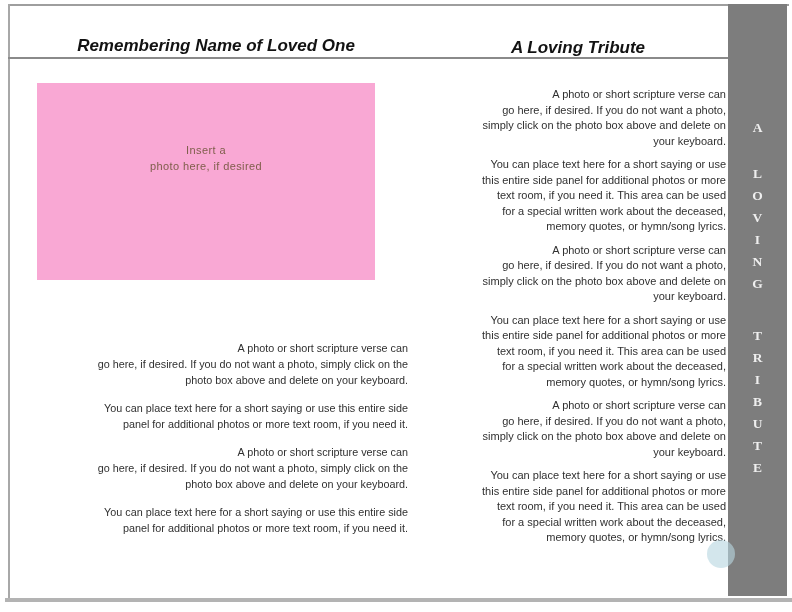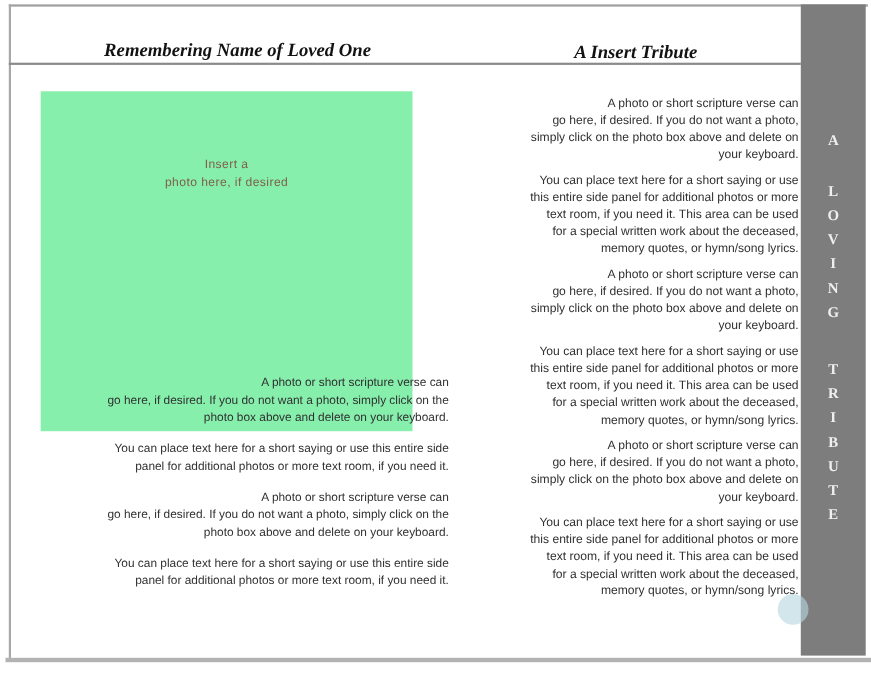--- a/index.html
+++ b/index.html
@@ -13,32 +13,32 @@
   .abs { position: absolute; }
 
   
   .top-rule    { left: 8px;  top: 4px;   width: 781px; height: 2px; background: #9e9e9e; }
   .left-rule   { left: 8px;  top: 4px;   width: 2px;   height: 596px; background: #a8a8a8; }
   .header-rule { left: 8px;  top: 57px;  width: 720px; height: 2px; background: #8a8a8a; }
   .bottom-rule { left: 5px;  top: 598px; width: 787px; height: 4px; background: #b3b3b3; }
 
   
   .page-header {
-    font-family: Liberation Serif, serif;
+    font-family: Liberation Sans, sans-serif;
     font-style: italic; font-weight: bold;
     font-size: 17px; color: #121212;
     text-align: center;
   }
   .left-header  { left: 16px;  top: 36px; width: 400px; }
   .right-header { left: 430px; top: 38px; width: 296px; }
 
   
   .photo-box {
-    left: 37px; top: 83px; width: 338px; height: 309px;
-    background: #86efac;
+    left: 37px; top: 83px; width: 338px; height: 197px;
+    background: #f9a8d4;
     display: flex; justify-content: center;
   }
   .photo-caption {
     margin-top: 59px;
     font-size: 11px; line-height: 16px;
     letter-spacing: 0.4px;
     color: #7f5e4b;
     text-align: center;
     white-space: pre-line;
   }
@@ -98,21 +98,21 @@
 photo box above and delete on your keyboard.</p>
   <p>You can place text here for a short saying or use this entire side
 panel for additional photos or more text room, if you need it.</p>
   <p>A photo or short scripture verse can
 go here, if desired. If you do not want a photo, simply click on the
 photo box above and delete on your keyboard.</p>
   <p>You can place text here for a short saying or use this entire side
 panel for additional photos or more text room, if you need it.</p>
 </div>
 
-<div class="abs page-header right-header">A Insert Tribute</div>
+<div class="abs page-header right-header">A Loving Tribute</div>
 
 <div class="abs body-col right-body">
   <p>A photo or short scripture verse can
 go here, if desired. If you do not want a photo,
 simply click on the photo box above and delete on
 your keyboard.</p>
   <p>You can place text here for a short saying or use
 this entire side panel for additional photos or more
 text room, if you need it.  This area can be used
 for a special written work about the deceased,

